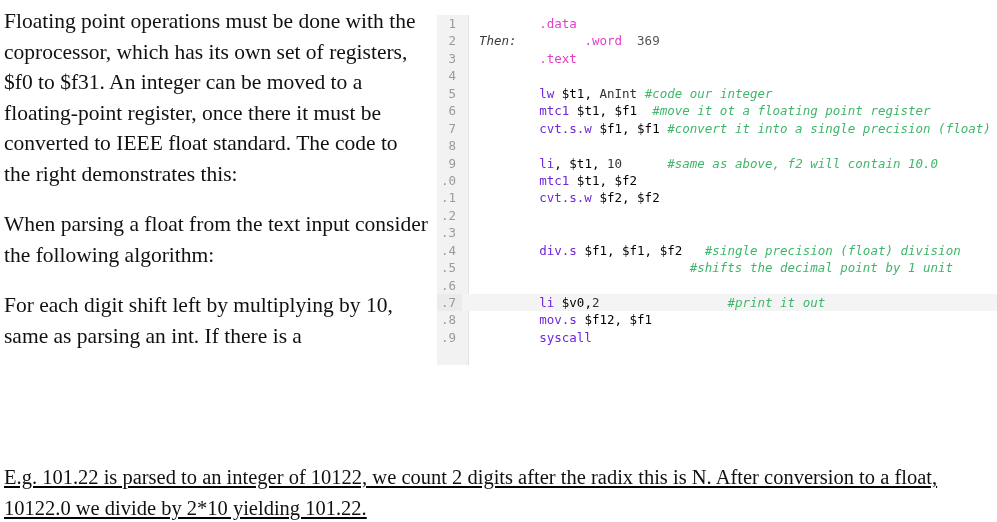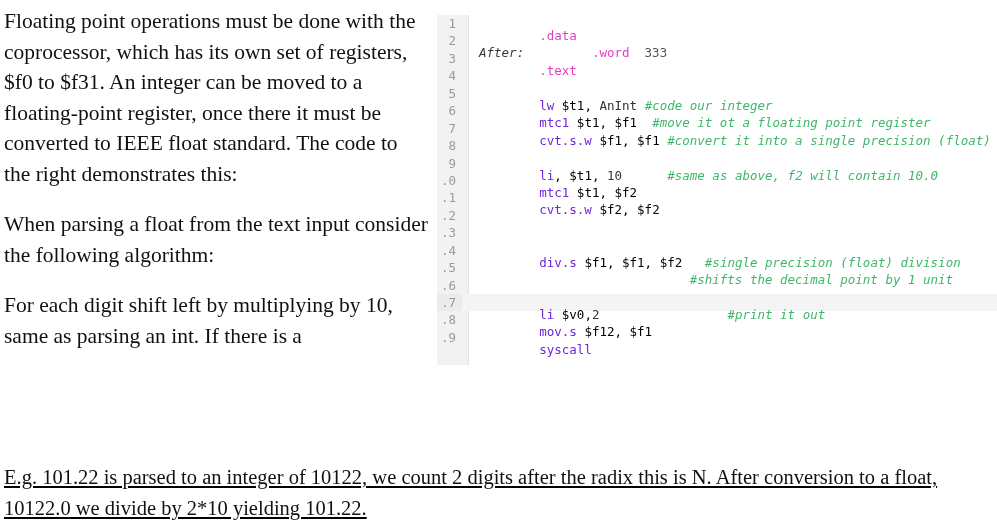--- a/index.html
+++ b/index.html
@@ -80,21 +80,21 @@
     text-align: right;
     padding-right: 6px;
     box-sizing: border-box;
     color: #9a9a9a;
     font-size: 12.5px;
     background: #f2f2f2;
     overflow: hidden;
   }
   .code-text {
     position: absolute;
-    left: 42px; top: 12px;
+    left: 42px; top: 0;
     white-space: pre;
     color: #333333;
   }
   
   .t-dir   { color: #e33ec4; }
   .t-ins   { color: #6d28d9; }
   .t-reg   { color: #000000; }
   .t-com   { color: #3fb76a; font-style: italic; }
   .t-lbl   { color: #3a3a3a; font-style: italic; }
   .t-num   { color: #555555; }
@@ -108,21 +108,21 @@
   <div class="left-col">
     <p class="prose-p">Floating point operations must be done with the coprocessor, which has its own set of registers, $f0 to $f31. An integer can be moved to a floating-point register, once there it must be converted to IEEE float standard. The code to the right demonstrates this:</p>
     <p class="prose-p">When parsing a float from the text input consider the following algorithm:</p>
     <p class="prose-p">For each digit shift left by multiplying by 10, same as parsing an int. If there is a</p>
   </div>
 
   <div class="code-panel">
     <div class="code-gutter-bg"></div>
     <div class="code-lines" id="code-lines">
         <div class="code-line"><span class="ln">1</span><span class="code-text"><span class="t-plain">        </span><span class="t-dir">.data</span></span></div>
-        <div class="code-line"><span class="ln">2</span><span class="code-text"><span class="t-lbl">After:</span><span class="t-plain">         </span><span class="t-dir">.word</span><span class="t-plain">  </span><span class="t-num">333</span></span></div>
+        <div class="code-line"><span class="ln">2</span><span class="code-text"><span class="t-lbl">Then:</span><span class="t-plain">         </span><span class="t-dir">.word</span><span class="t-plain">  </span><span class="t-num">369</span></span></div>
         <div class="code-line"><span class="ln">3</span><span class="code-text"><span class="t-plain">        </span><span class="t-dir">.text</span></span></div>
         <div class="code-line"><span class="ln">4</span><span class="code-text"></span></div>
         <div class="code-line"><span class="ln">5</span><span class="code-text"><span class="t-plain">        </span><span class="t-ins">lw</span><span class="t-plain"> </span><span class="t-reg">$t1</span><span class="t-reg">, </span><span class="t-plain">AnInt</span><span class="t-plain"> </span><span class="t-com">#code our integer</span></span></div>
         <div class="code-line"><span class="ln">6</span><span class="code-text"><span class="t-plain">        </span><span class="t-ins">mtc1</span><span class="t-plain"> </span><span class="t-reg">$t1</span><span class="t-reg">, </span><span class="t-reg">$f1</span><span class="t-plain">  </span><span class="t-com">#move it ot a floating point register</span></span></div>
         <div class="code-line"><span class="ln">7</span><span class="code-text"><span class="t-plain">        </span><span class="t-ins">cvt.s.w</span><span class="t-plain"> </span><span class="t-reg">$f1</span><span class="t-reg">, </span><span class="t-reg">$f1</span><span class="t-plain"> </span><span class="t-com">#convert it into a single precision (float)</span></span></div>
         <div class="code-line"><span class="ln">8</span><span class="code-text"></span></div>
         <div class="code-line"><span class="ln">9</span><span class="code-text"><span class="t-plain">        </span><span class="t-ins">li</span><span class="t-reg">, </span><span class="t-reg">$t1</span><span class="t-reg">, </span><span class="t-plain">10</span><span class="t-plain">      </span><span class="t-com">#same as above, f2 will contain 10.0</span></span></div>
         <div class="code-line"><span class="ln">.0</span><span class="code-text"><span class="t-plain">        </span><span class="t-ins">mtc1</span><span class="t-plain"> </span><span class="t-reg">$t1</span><span class="t-reg">, </span><span class="t-reg">$f2</span></span></div>
         <div class="code-line"><span class="ln">.1</span><span class="code-text"><span class="t-plain">        </span><span class="t-ins">cvt.s.w</span><span class="t-plain"> </span><span class="t-reg">$f2</span><span class="t-reg">, </span><span class="t-reg">$f2</span></span></div>
         <div class="code-line"><span class="ln">.2</span><span class="code-text"></span></div>

